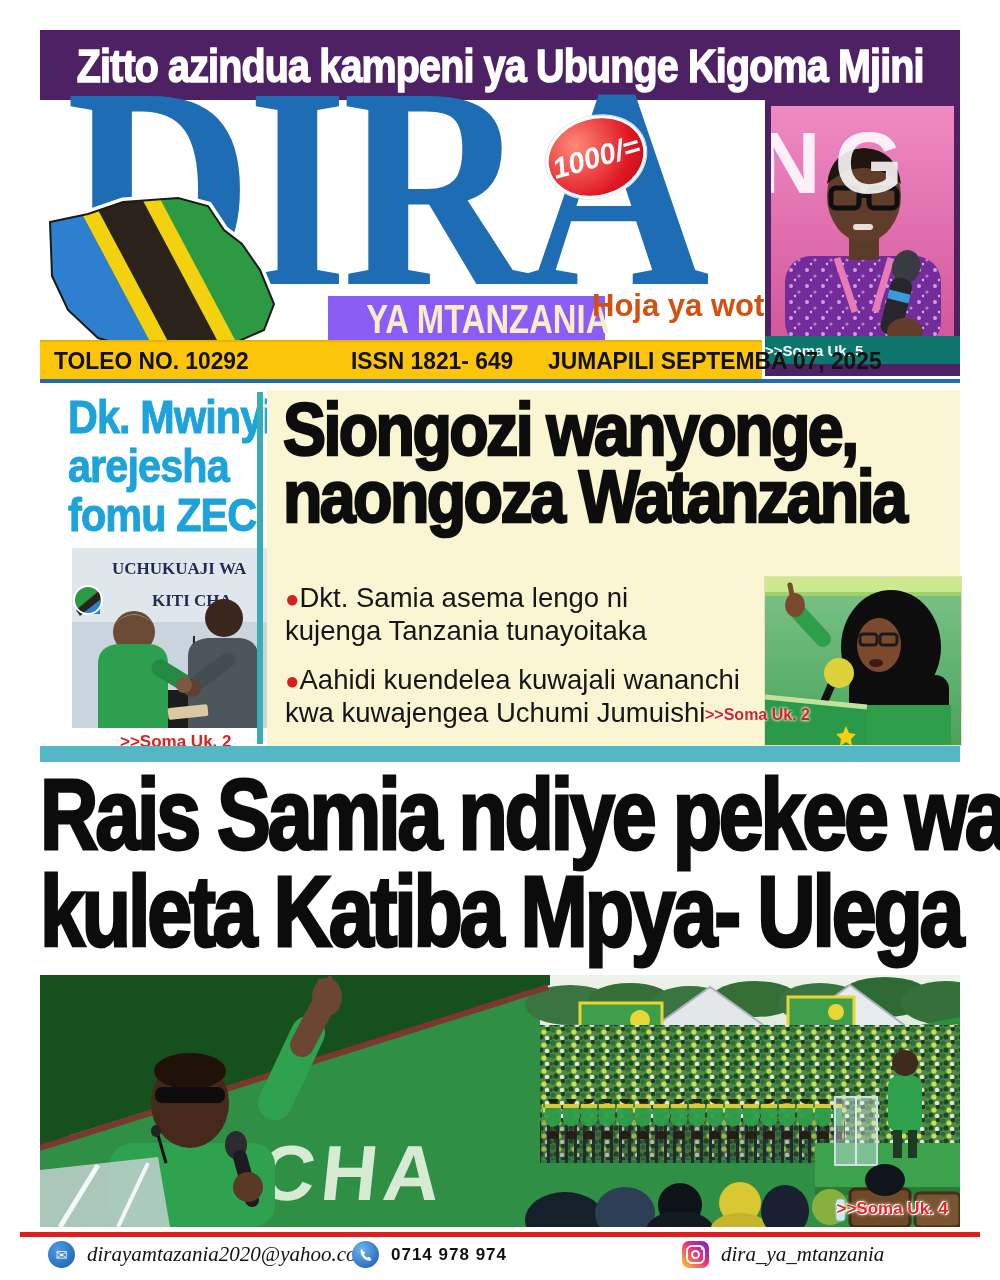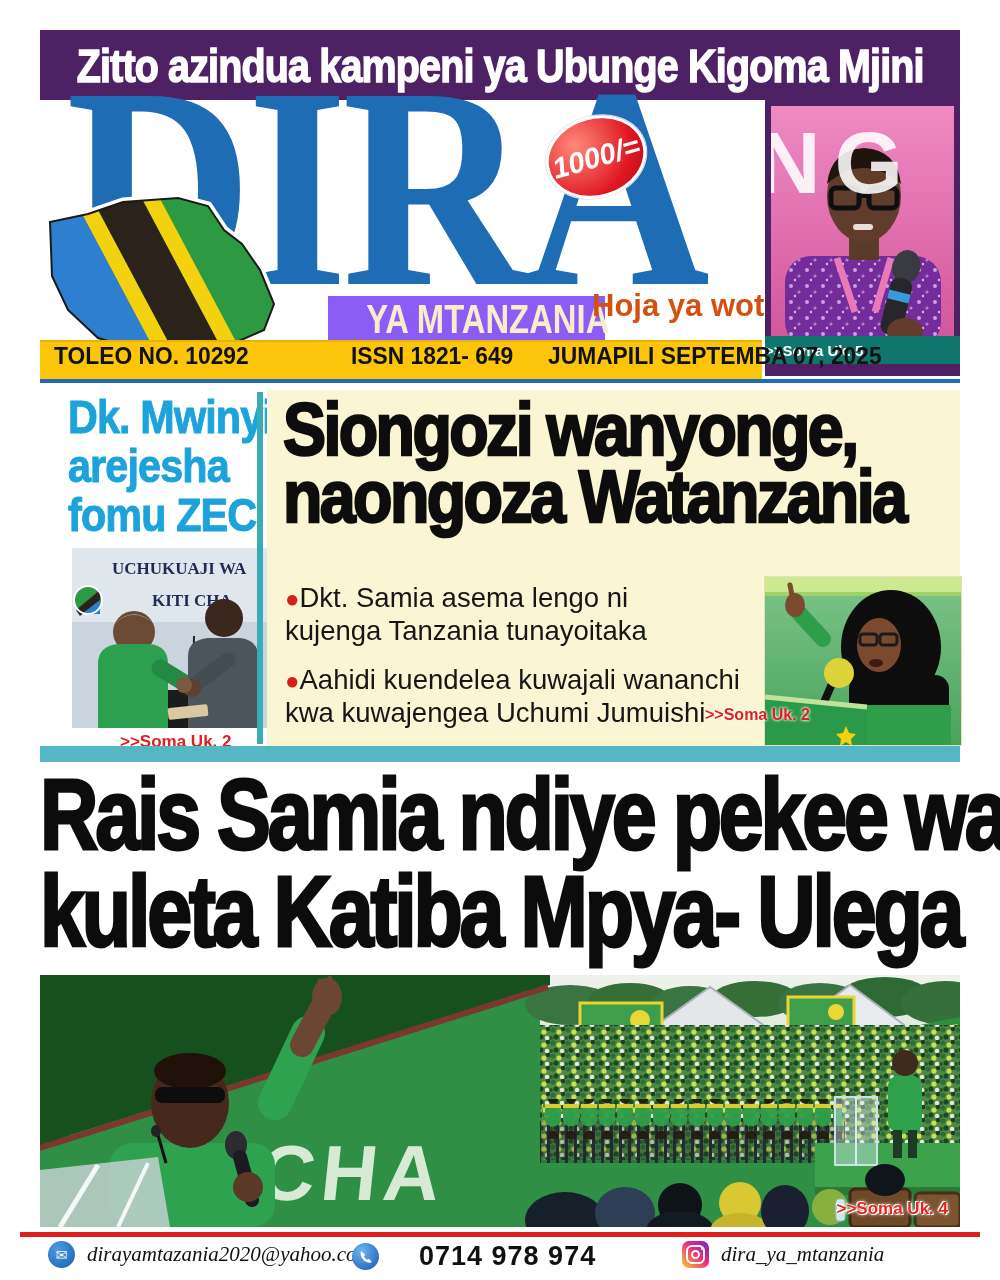--- a/index.html
+++ b/index.html
@@ -22,21 +22,21 @@
   .tagline{position:absolute;left:552px;top:188px;font-weight:bold;font-size:31px;color:#d4500e;white-space:nowrap;}
 
   
   .mast-photo{left:765px;top:100px;width:195px;height:276px;background:#4d2163;padding:0;}
   .mast-photo .photo-area{position:absolute;left:6px;top:6px;width:183px;height:240px;background:linear-gradient(180deg,#ef8ac2,#d2559c);overflow:hidden;}
   .mast-photo .bgletters{position:absolute;left:-14px;top:6px;font-size:88px;font-weight:bold;color:rgba(255,255,255,.88);letter-spacing:14px;white-space:nowrap;}
   .mast-caption{position:absolute;left:0;bottom:12px;width:195px;height:28px;background:#0f766e;display:flex;align-items:center;justify-content:flex-start;}
   .mast-caption span{color:#fff;font-weight:bold;font-size:15px;}
 
   
-  .info-bar{left:40px;top:340px;width:722px;height:38px;background:#fdc50a;display:flex;align-items:flex-start;color:#111;border-top:2px solid #e7b304;}
+  .info-bar{left:40px;top:340px;width:722px;height:38px;background:#fdc50a;display:flex;align-items:center;color:#111;border-top:2px solid #e7b304;}
   .info-bar span{font-weight:bold;font-size:24px;transform:scaleX(.95);transform-origin:left center;white-space:nowrap;}
   .info-toleo{margin-left:14px;}
   .info-issn{margin-left:92px;}
   .info-date{margin-left:26px;}
   .blue-rule{left:40px;top:379px;width:920px;height:4px;background:#1d6cb4;}
 
   
   .left-col{left:40px;top:392px;width:214px;height:352px;margin-left:28px;}
   .left-headline div{color:#1da3db;font-weight:bold;font-size:47px;line-height:49px;letter-spacing:-1px;-webkit-text-stroke:1px #1da3db;}
   .left-headline div span{transform:scaleX(.88);}
@@ -68,21 +68,21 @@
   .big-photo{left:40px;top:975px;width:920px;height:252px;overflow:hidden;background:#2e8f45;}
   .rally-caption{position:absolute;right:12px;bottom:8px;color:#e52620;font-weight:bold;font-size:17px;white-space:nowrap;text-shadow:0 0 3px #fff,0 0 4px #fff,1px 1px 0 #fff,-1px -1px 0 #fff;}
 
   
   .footer-rule{left:20px;top:1232px;width:960px;height:5px;background:#e01f1f;}
   .footer-item{position:absolute;top:1241px;display:flex;align-items:center;gap:12px;}
   .f-email{left:48px;}
   .f-phone{left:352px;}
   .f-insta{left:682px;}
   .serif-it{font-family:"Liberation Serif",serif;font-style:italic;font-size:21px;color:#111;}
-  .phone-num{font-weight:bold;font-size:27px;color:#111;letter-spacing:1px;margin-left:28px;}
+  .phone-num{font-weight:bold;font-size:17px;color:#111;letter-spacing:1px;}
   .icon-circle{width:27px;height:27px;border-radius:50%;display:flex;align-items:center;justify-content:center;}
   .email-ic{background:radial-gradient(circle at 35% 30%,#4b9ae0,#1a5fae);color:#fff;font-size:14px;}
   .phone-ic{background:radial-gradient(circle at 35% 30%,#6db4f0,#1a55b0);}
   .insta-ic{width:27px;height:27px;border-radius:7px;background:linear-gradient(45deg,#f9ce34,#ee2a7b 55%,#6228d7);position:relative;}
   .insta-ic .frame{position:absolute;inset:4px;border:2px solid #fff;border-radius:6px;}
   .insta-ic .lens{position:absolute;left:9px;top:9px;width:9px;height:9px;border:2px solid #fff;border-radius:50%;box-sizing:border-box;}
   .insta-ic .dot{position:absolute;right:6px;top:6px;width:2.5px;height:2.5px;background:#fff;border-radius:50%;}
 </style>
 </head>
 <body>

